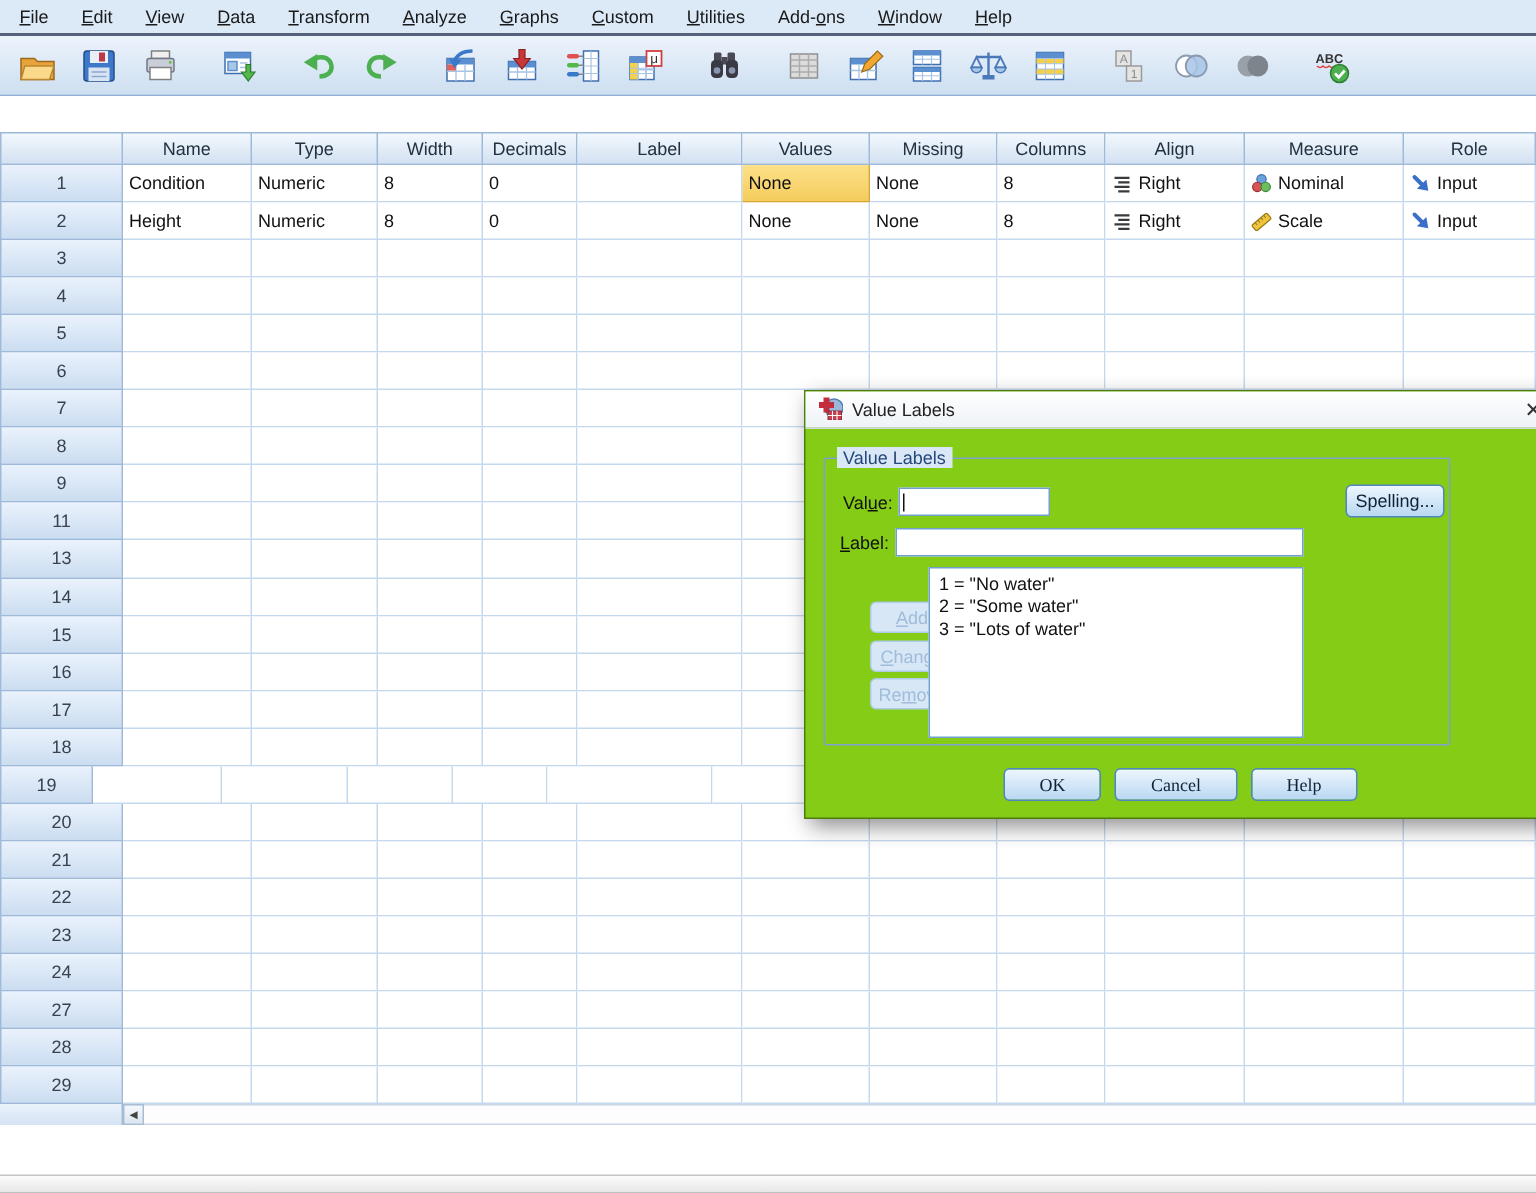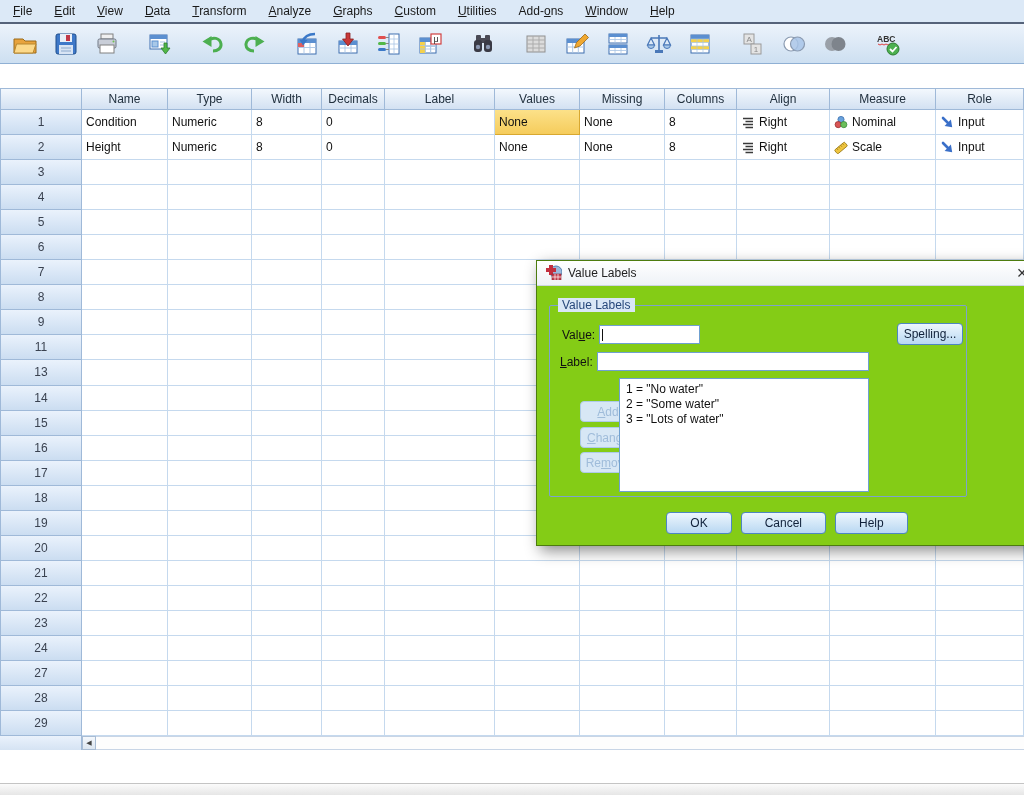--- a/index.html
+++ b/index.html
@@ -111,21 +111,21 @@
     background: linear-gradient(#EDF6FD,#B9D8F2);
     border:1px solid #4E86C0; border-radius:4px; padding:2px 12px; cursor:default;
   }
   .btn.disabled { background:#D7E7F5; border-color:#AECBE8; color:#9FBCDA; }
   .spelling-btn { position:absolute; left:347px; top:17px; width:66px; height:22px; padding:0; }
   .side-btn { position:absolute; left:30px; width:56px; height:21px; padding:0; }
   .add-btn { top:95px; } .change-btn { top:121px; } .remove-btn { top:146px; }
   .listbox { position:absolute; left:69px; top:72px; width:250px; height:114px; background:#fff; border:1px solid #6FA0D0; padding:3px 6px; overflow:hidden; }
   .list-entry { line-height:15px; color:#111; white-space:pre; }
   .dlg-actions { position:absolute; left:0; right:0; top:226px; display:flex; justify-content:center; gap:9px; }
-  .dlg-actions .btn { min-width:46px; height:22px; padding:2px 23px; }
+  .dlg-actions .btn { min-width:46px; height:22px; padding:2px 23px;font-family:Liberation Serif, serif; }
 </style>
 </head>
 <body>
 
 <div class="app">
 
 
   <div class="menubar" id="menubar">
       <div class="menu-item"><u>F</u>ile</div>
       <div class="menu-item"><u>E</u>dit</div>
@@ -632,21 +632,21 @@
           <div class="cell" style="width: 63px;"></div>
           <div class="cell" style="width: 110px;"></div>
           <div class="cell" style="width: 85px;"></div>
           <div class="cell" style="width: 85px;"></div>
           <div class="cell" style="width: 72px;"></div>
           <div class="cell" style="width: 93px;"></div>
           <div class="cell" style="width: 106px;"></div>
           <div class="cell" style="width: 88px;"></div>
         </div>
         <div class="grow">
-          <div class="rowhead" style="width: 82px;">19</div>
+          <div class="rowhead" style="width: 62px;">19</div>
           <div class="cell" style="width: 86px;"></div>
           <div class="cell" style="width: 84px;"></div>
           <div class="cell" style="width: 70px;"></div>
           <div class="cell" style="width: 63px;"></div>
           <div class="cell" style="width: 110px;"></div>
           <div class="cell" style="width: 85px;"></div>
           <div class="cell" style="width: 85px;"></div>
           <div class="cell" style="width: 72px;"></div>
           <div class="cell" style="width: 93px;"></div>
           <div class="cell" style="width: 106px;"></div>

